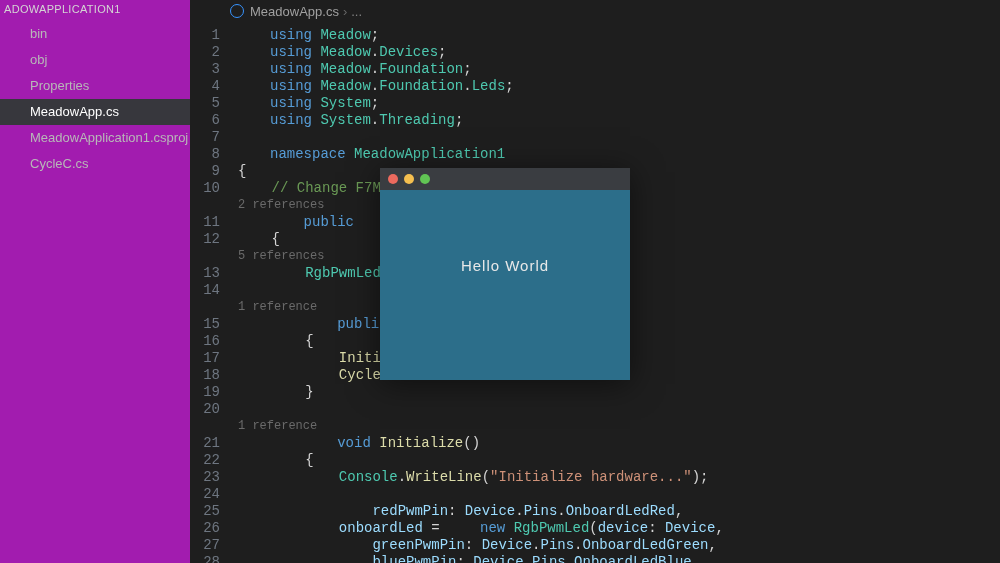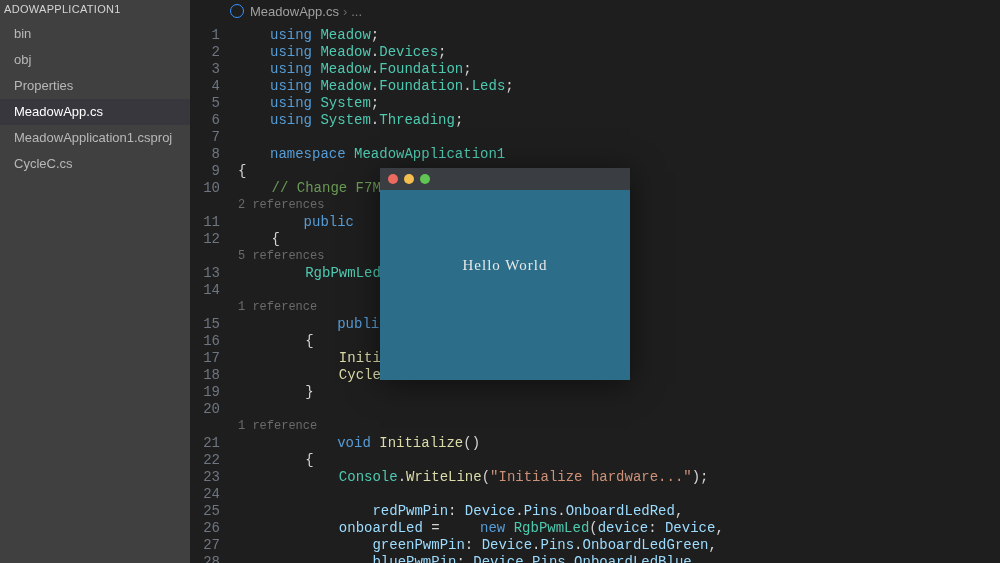--- a/index.html
+++ b/index.html
@@ -11,31 +11,31 @@
       color: #cccccc;
       overflow: hidden;
       position: relative;
       font-size: 13px;
     }
     .sidebar {
       position: absolute;
       left: 0; top: 0;
       width: 190px;
       height: 100%;
-      background: #404040;
+      background: #a21caf;
     }
     .sidebar-header {
       padding: 3px 6px 6px 4px;
       color: #d4d4d4;
       font-size: 11px;
       text-transform: uppercase;
       letter-spacing: 0.3px;
     }
     .sidebar-item {
-      padding: 3px 6px 3px 14px;
+      padding: 3px 6px 3px 30px;
       color: #b8b8b8;
       font-size: 13px;
       cursor: pointer;
       line-height: 20px;
     }
     .sidebar-item.active {
       background: #37373d;
       color: #ffffff;
     }
     .editor-area {
@@ -128,21 +128,21 @@
     }
     .tl-red { background: #ec6a5e; }
     .tl-yellow { background: #f5bf4f; }
     .tl-green { background: #61c554; }
     .popup-content {
       display: flex;
       align-items: center;
       justify-content: center;
       height: calc(100% - 22px);
       color: #e8e8e8;
-      font-family: Liberation Serif, serif;
+      font-family: Liberation Sans, sans-serif;
       font-size: 15px;
       letter-spacing: 1px;
       padding-bottom: 40px;
     }
   </style>
 </head>
 <body>
 
 <div class="sidebar">
   <div class="sidebar-header">ADOWAPPLICATION1</div>

